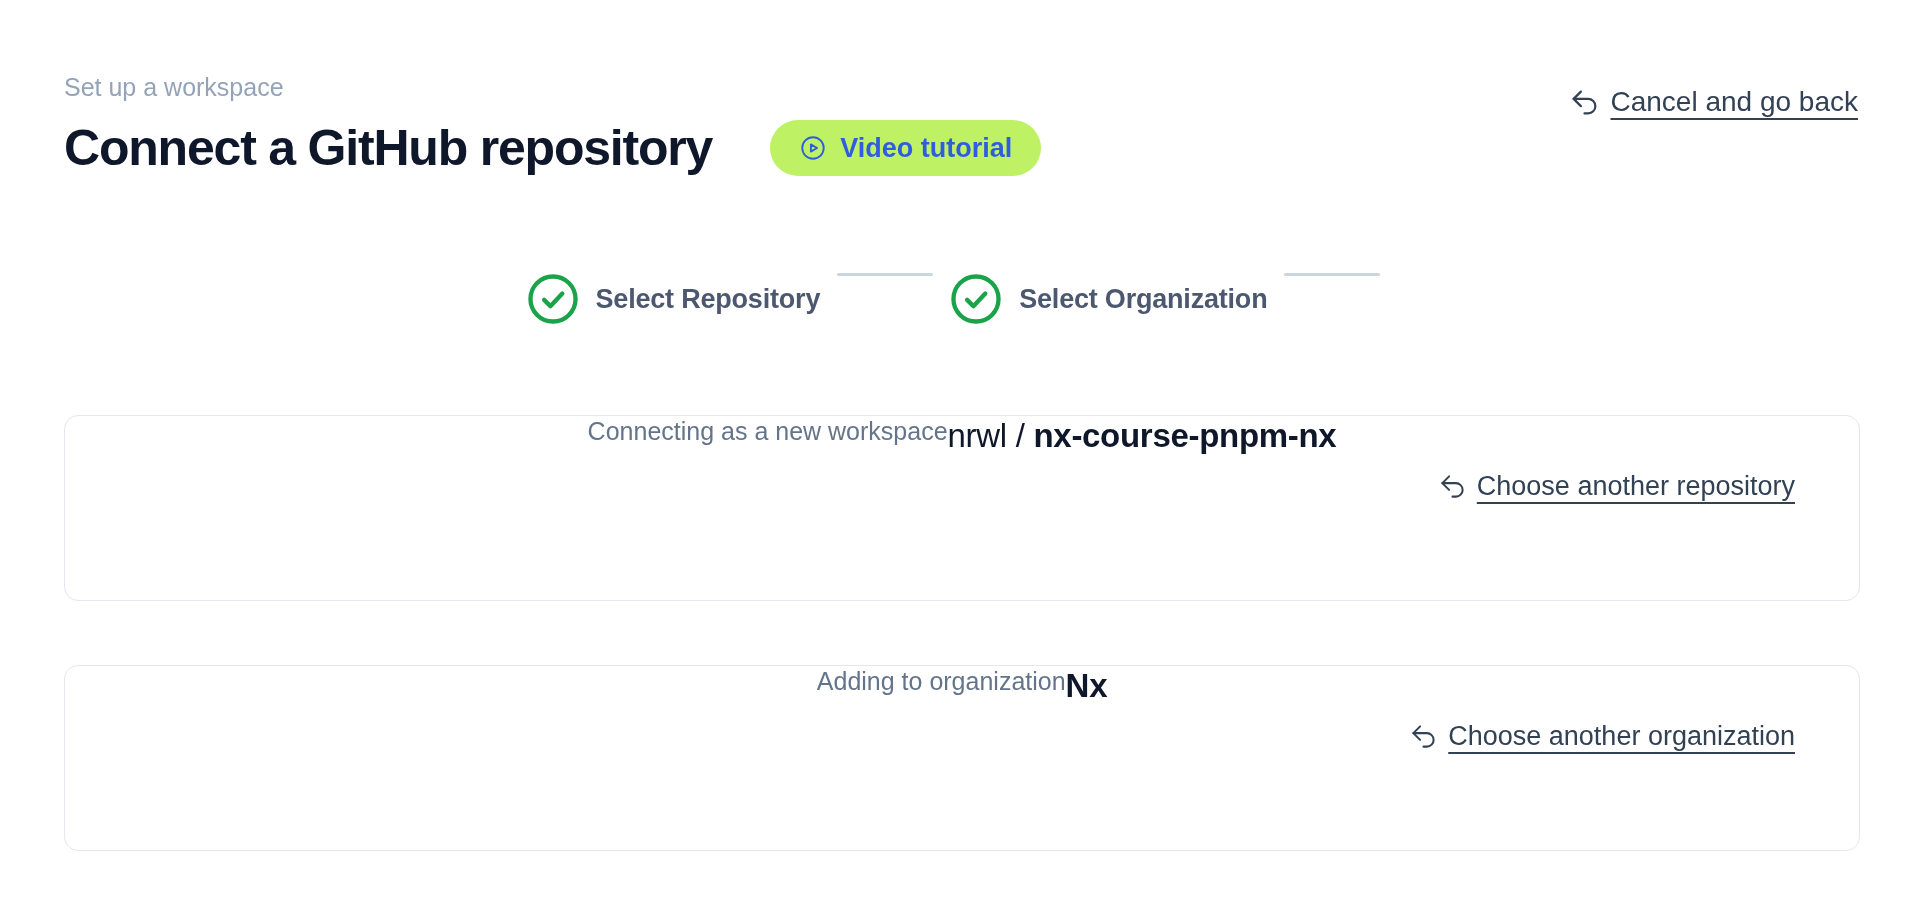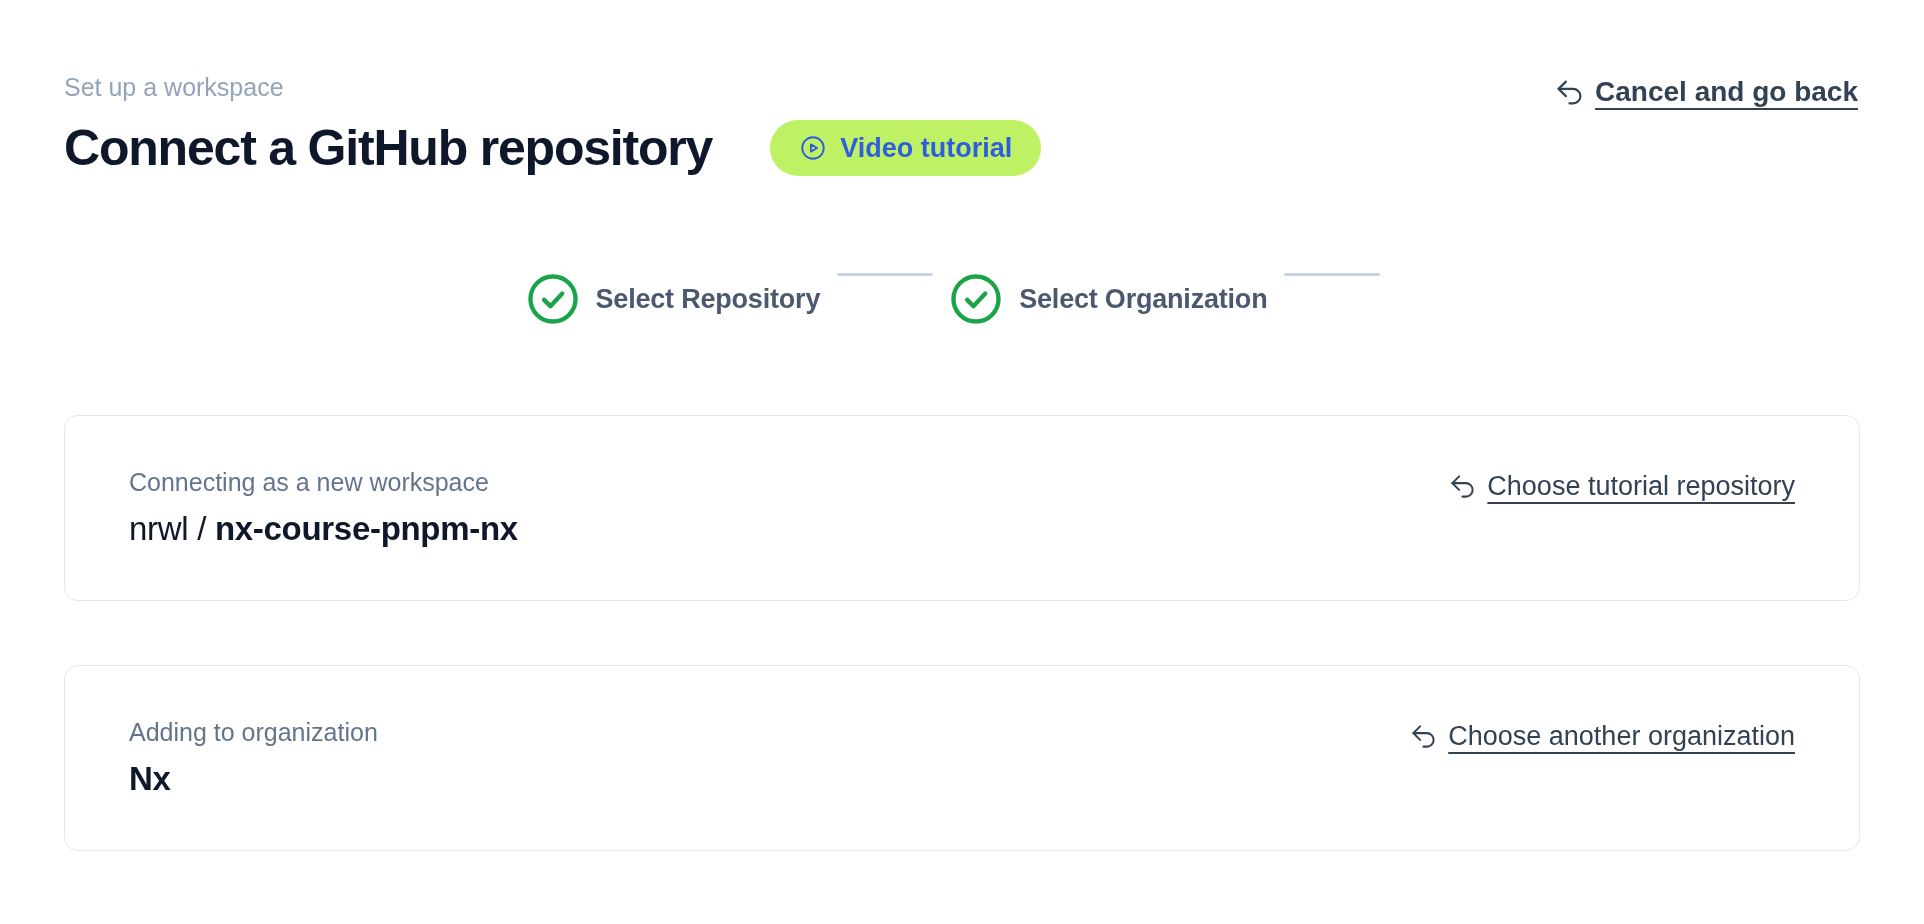--- a/index.html
+++ b/index.html
@@ -53,30 +53,29 @@
     color: #2f5de0;
     font-family: inherit;
     font-size: 27px;
     font-weight: 700;
     cursor: pointer;
   }
   .video-pill svg { width: 28px; height: 28px; display: block; }
 
   .cancel-link {
     position: absolute;
-    top: 76px;
+    top: 86px;
     right: 66px;
     display: inline-flex;
     align-items: center;
     gap: 11px;
     font-size: 28px;
     color: #334155;
     text-decoration: none;
     cursor: pointer;
-    font-weight: bold;
   }
   .link-underline {
     text-decoration: underline;
     text-decoration-thickness: 1.5px;
     text-underline-offset: 7px;
   }
   .uturn-icon { width: 29px; height: 29px; display: block; flex: none; }
 
   
   .stepper {
@@ -112,21 +111,21 @@
     flex-direction: column;
     gap: 64px;
   }
   .card {
     position: relative;
     height: 186px;
     border: 1.5px solid #e4e7f0;
     border-radius: 14px;
     background: #ffffff;
     display: flex;
-    flex-direction: column;
+    flex-direction: row;
     justify-content: center;
     padding: 0 64px;
   }
   .card-label {
     font-size: 25px;
     line-height: 1.25;
     color: #64748b;
     margin: 0 0 11px 0;
   }
   .card-value {
@@ -210,21 +209,21 @@
     <div class="card">
       <div class="card-label">Connecting as a new workspace</div>
       <div class="card-value">
         <span>nrwl / </span><span class="value-strong">nx-course-pnpm-nx</span>
       </div>
       <a class="card-action">
         <svg class="uturn-icon" viewBox="0 0 24 24" fill="none" stroke="currentColor" stroke-width="1.8" stroke-linecap="round" stroke-linejoin="round">
           <path d="M9 15 3 9l6-6"></path>
           <path d="M3 9h12a6 6 0 0 1 0 12h-3"></path>
         </svg>
-        <span class="link-underline">Choose tutorial repository</span>
+        <span class="link-underline">Choose another repository</span>
       </a>
     </div>
 
     <div class="card">
       <div class="card-label">Adding to organization</div>
       <div class="card-value org-value">Nx</div>
       <a class="card-action">
         <svg class="uturn-icon" viewBox="0 0 24 24" fill="none" stroke="currentColor" stroke-width="1.8" stroke-linecap="round" stroke-linejoin="round">
           <path d="M9 15 3 9l6-6"></path>
           <path d="M3 9h12a6 6 0 0 1 0 12h-3"></path>

